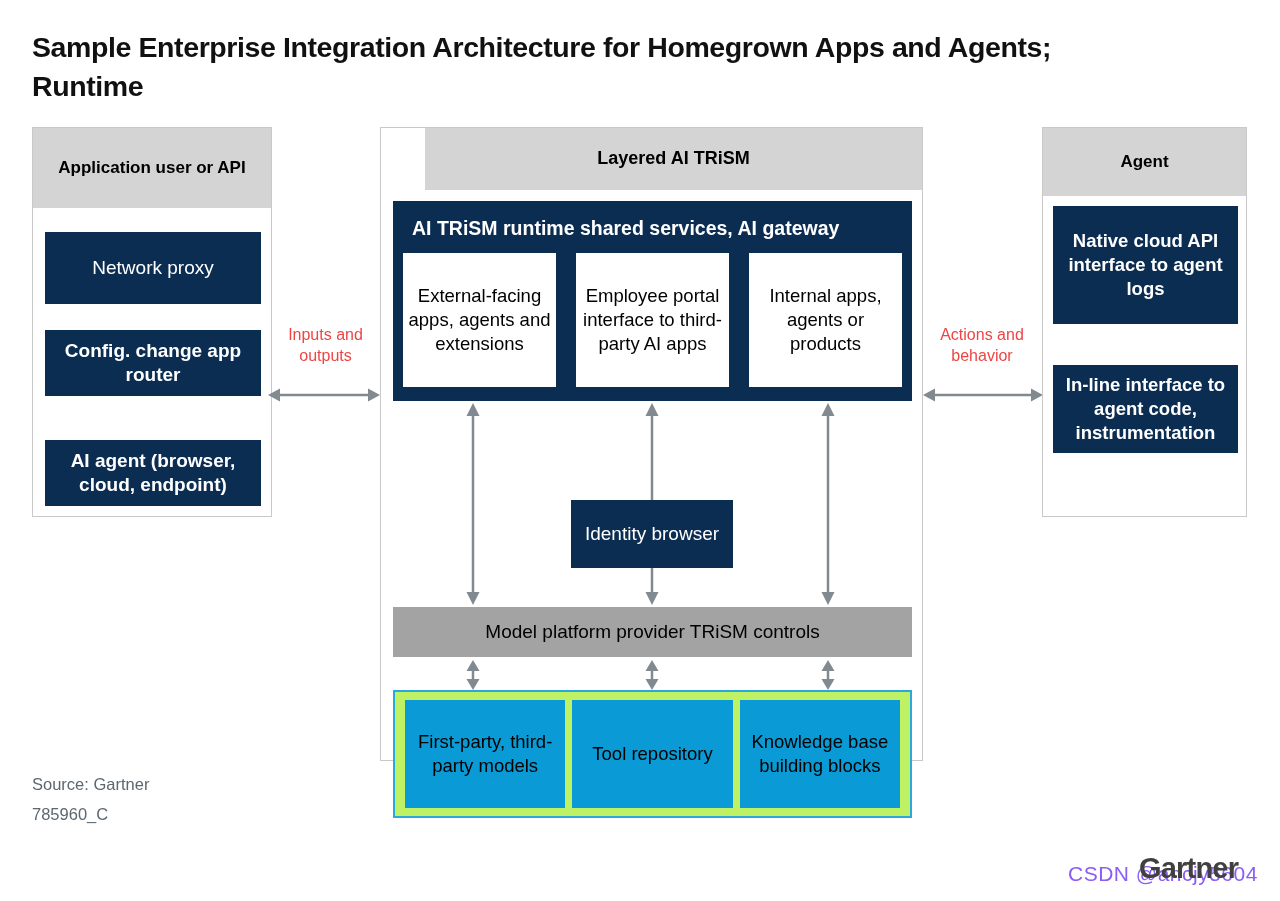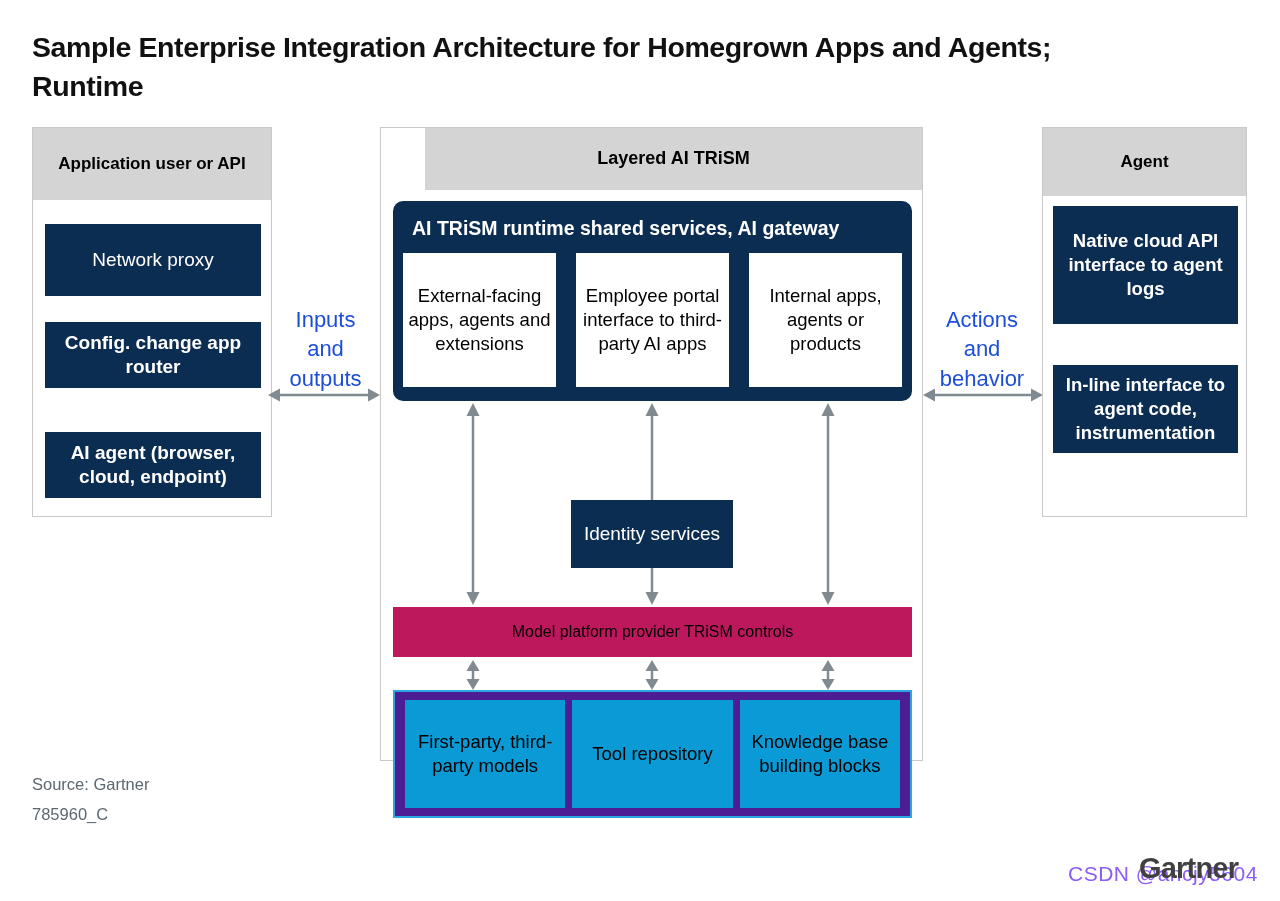--- a/index.html
+++ b/index.html
@@ -39,21 +39,21 @@
     line-height: 1.3;
     display: flex;
     align-items: center;
     justify-content: center;
     text-align: center;
   }
   .panel-body { position: relative; }
 
   
   #panel-left { left: 32px; top: 127px; width: 240px; height: 390px; }
-  #panel-left .panel-head { height: 72px; }
+  #panel-left .panel-head { height: 80px; }
   #panel-left .panel-body { padding: 24px 12px 12px 12px; }
 
   
   #panel-right { left: 1042px; top: 127px; width: 205px; height: 390px; }
   #panel-right .panel-head { height: 68px; }
   #panel-right .panel-body { padding: 10px 10px 12px 10px; }
 
   
   #panel-center { left: 380px; top: 127px; width: 543px; height: 634px; }
   #panel-center .panel-head { height: 62px; font-size: 18px; margin-left: 44px; }
@@ -76,21 +76,20 @@
 
   #box-native-cloud { margin: 0 auto; width: 185px; height: 118px; font-size: 18.5px; }
   #box-inline-iface { margin: 41px auto 0; width: 185px; height: 88px; font-size: 18.5px; }
 
   
   #ai-gateway {
     position: absolute;
     left: 12px; top: 11px;
     width: 519px; height: 200px;
     background: #0c2d52;
-    border-radius: 10px;
   }
   #ai-gateway-title {
     color: #ffffff;
     font-weight: bold;
     font-size: 19.5px;
     padding: 16px 0 13px 19px;
   }
   #gateway-cols {
     display: flex;
     gap: 20px;
@@ -120,33 +119,33 @@
     text-align: center;
     font-size: 19px;
     line-height: 1.28;
   }
 
   
   #bar-model-platform {
     position: absolute;
     left: 12px; top: 417px;
     width: 519px; height: 50px;
-    background: #be185d;
+    background: #a3a3a3;
     color: #000000;
     display: flex; align-items: center; justify-content: center;
-    font-size: 16px;
+    font-size: 19px;
   }
 
   
   #bottom-group {
     position: absolute;
     left: 12px; top: 500px;
     width: 519px; height: 128px;
     border: 2px solid #29a8e0;
-    background: #4c1d95;
+    background: #bef264;
     padding: 8px 10px;
   }
   #bottom-cols { display: flex; gap: 7px; height: 100%; }
   .bb-col {
     flex: 1;
     background: #0a9bd6;
     color: #000000;
     display: flex; align-items: center; justify-content: center;
     text-align: center;
     font-size: 18.5px;
@@ -155,23 +154,24 @@
 
   
   .v-arrow { position: absolute; width: 18px; }
   .h-arrow { position: absolute; height: 18px; }
   .v-arrow svg, .h-arrow svg { display: block; }
 
   
   .conn-label {
     position: absolute;
     text-align: center;
-    font-size: 22px;
+    font-size: 16px;
     line-height: 1.33;
-    color: #1d4ed8;
+    color: #ef4444;
+    margin-top: 19px;
   }
   #label-inputs { left: 278px; top: 305px; width: 95px; }
   #label-actions { left: 928px; top: 305px; width: 108px; }
 
   #arrow-left-conn  { left: 268px; top: 386px; width: 112px; }
   #arrow-right-conn { left: 923px; top: 386px; width: 120px; }
 
   
   .footer-text {
     position: absolute;
@@ -253,21 +253,21 @@
         </svg>
       </div>
       <div class="v-arrow" style="left:438px; top:213px;">
         <svg width="18" height="202" viewBox="0 0 18 202">
           <line x1="9" y1="10" x2="9" y2="192" stroke="#808a90" stroke-width="2.5"></line>
           <polygon points="9,0 2.5,13 15.5,13" fill="#808a90"></polygon>
           <polygon points="9,202 2.5,189 15.5,189" fill="#808a90"></polygon>
         </svg>
       </div>
 
-      <div id="box-identity">Identity services</div>
+      <div id="box-identity">Identity browser</div>
 
       <div id="bar-model-platform">Model platform provider TRiSM controls</div>
 
       <div class="v-arrow" style="left:83px; top:470px;">
         <svg width="18" height="30" viewBox="0 0 18 30">
           <line x1="9" y1="8" x2="9" y2="22" stroke="#808a90" stroke-width="2.5"></line>
           <polygon points="9,0 2.5,11 15.5,11" fill="#808a90"></polygon>
           <polygon points="9,30 2.5,19 15.5,19" fill="#808a90"></polygon>
         </svg>
       </div>

